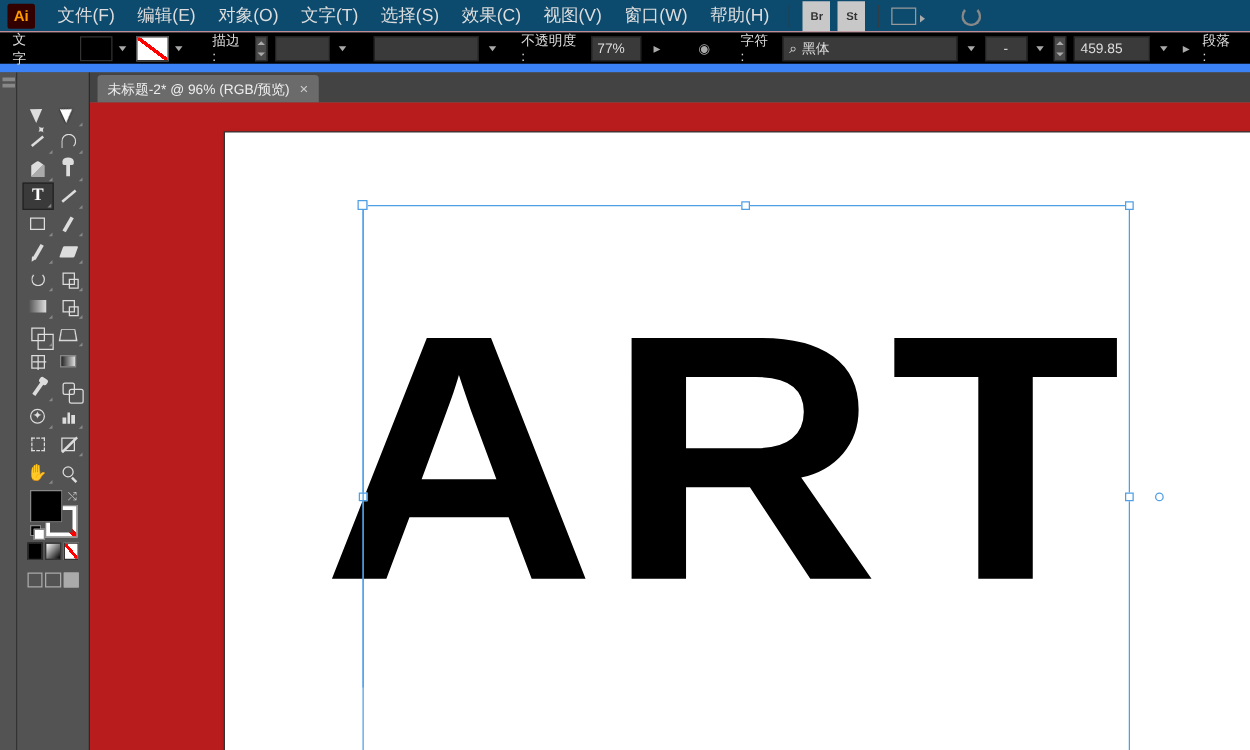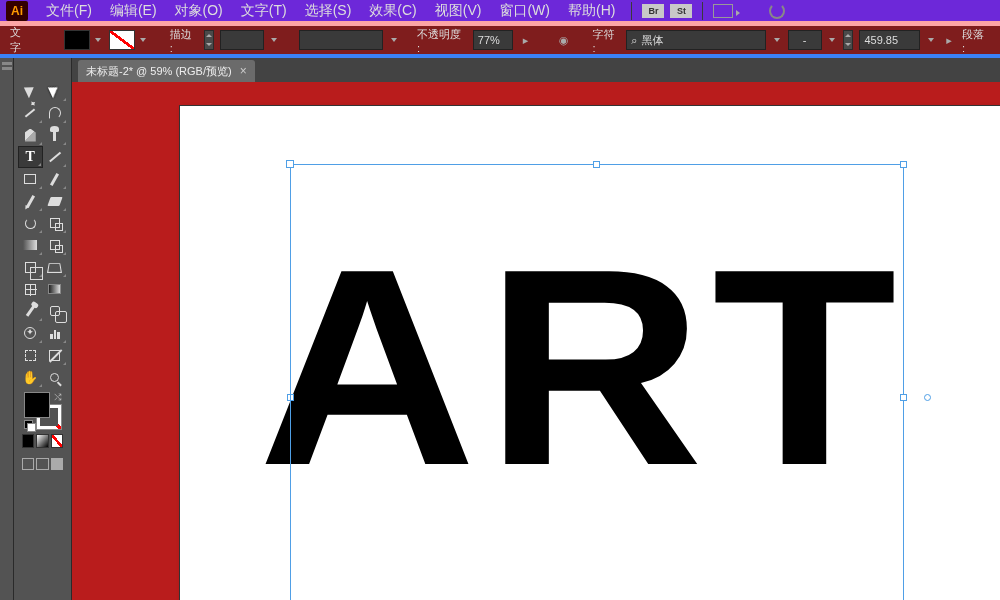--- a/index.html
+++ b/index.html
@@ -1,31 +1,31 @@
 <!DOCTYPE html>
 <html><head>
 <meta charset="utf-8">
 <style>
 *{margin:0;padding:0;box-sizing:border-box;font-family:"Microsoft YaHei",Arial,sans-serif;user-select:none}
 body{width:1000px;height:600px;background:#535353;overflow:hidden;position:relative}
 
 
-.menubar{height:26px;background:#6d28d9;display:flex;align-items:center;padding:0 6px;gap:2px;border-bottom:5px solid #fca5a5}
+.menubar{height:26px;background:#0c4a6e;display:flex;align-items:center;padding:0 6px;gap:2px;border-bottom:1px solid #fca5a5}
 .logo{width:22px;height:20px;background:#330000;color:#ff9a00;font-weight:bold;font-size:12px;display:flex;align-items:center;justify-content:center;border-radius:2px;margin-right:8px}
 .menu-item{color:#ddd;font-size:14px;padding:3px 8px;cursor:pointer}
 .menu-spacer{width:14px}
-.menu-icon-btn{width:22px;height:14px;background:#c8c8c8;color:#333;font-size:9px;font-weight:bold;display:flex;align-items:center;justify-content:center;margin:0 2px;cursor:pointer}
+.menu-icon-btn{width:22px;height:24px;background:#c8c8c8;color:#333;font-size:9px;font-weight:bold;display:flex;align-items:center;justify-content:center;margin:0 2px;cursor:pointer}
 .menu-divider{width:1px;height:18px;background:#3a3a3a;margin:0 6px}
 .menu-workspace{width:20px;height:14px;border:1px solid #999;margin:0 2px;cursor:pointer;position:relative}
 .menu-workspace::after{content:"";position:absolute;right:-8px;top:5px;border-left:4px solid #aaa;border-top:3px solid transparent;border-bottom:3px solid transparent}
 .menu-sync{width:16px;height:16px;margin-left:16px;position:relative}
 .menu-sync::before{content:"";position:absolute;width:12px;height:12px;border:2px solid #888;border-radius:50%;border-top-color:transparent}
 
 
-.controlbar{height:32px;background:#7f1d1d;display:flex;align-items:center;padding:0 10px;gap:6px;border-bottom:4px solid #3b82f6;font-size:11px;color:#ccc}
+.controlbar{height:32px;background:#000000;display:flex;align-items:center;padding:0 10px;gap:6px;border-bottom:7px solid #3b82f6;font-size:11px;color:#ccc}
 .cb-label{font-size:11px;color:#ddd}
 .cb-swatch{width:26px;height:20px;border:1px solid #333;position:relative;cursor:pointer}
 .cb-swatch-black{background:#000}
 .cb-swatch-none{background:#fff}
 .cb-swatch-none::after{content:"";position:absolute;left:0;top:0;right:0;bottom:0;background:linear-gradient(to top right,transparent 45%,red 45%,red 55%,transparent 55%)}
 .cb-dd{width:10px;height:20px;display:flex;align-items:center;justify-content:center;cursor:pointer}
 .cb-dd::after{content:"";border-left:3px solid transparent;border-right:3px solid transparent;border-top:4px solid #aaa}
 .cb-field{height:20px;background:#3a3a3a;border:1px solid #222;color:#ddd;font-size:11px;padding:0 4px;display:flex;align-items:center}
 .cb-group{display:flex;align-items:center;gap:3px}
 .cb-stepper{width:10px;height:20px;background:#4a4a4a;border:1px solid #2a2a2a;display:flex;flex-direction:column;cursor:pointer}
@@ -341,21 +341,21 @@
     <div class="screen-modes">
       <div class="sm-btn"></div>
       <div class="sm-btn"></div>
       <div class="sm-btn fill"></div>
     </div>
   </div>
 
   <div class="doc-area">
     <div class="tab-strip">
       <div class="doc-tab">
-        <span>未标题-2* @ 59% (RGB/预览)</span>
+        <span>未标题-2* @ 96% (RGB/预览)</span>
         <span class="tab-close">×</span>
       </div>
     </div>
     <div class="canvas-viewport">
       <div class="artboard"></div>
       <div class="bigtext">ART</div>
       <div class="selection-box">
         <div class="sel-handle sh-tl"></div>
         <div class="sel-handle sh-tm"></div>
         <div class="sel-handle sh-tr"></div>

